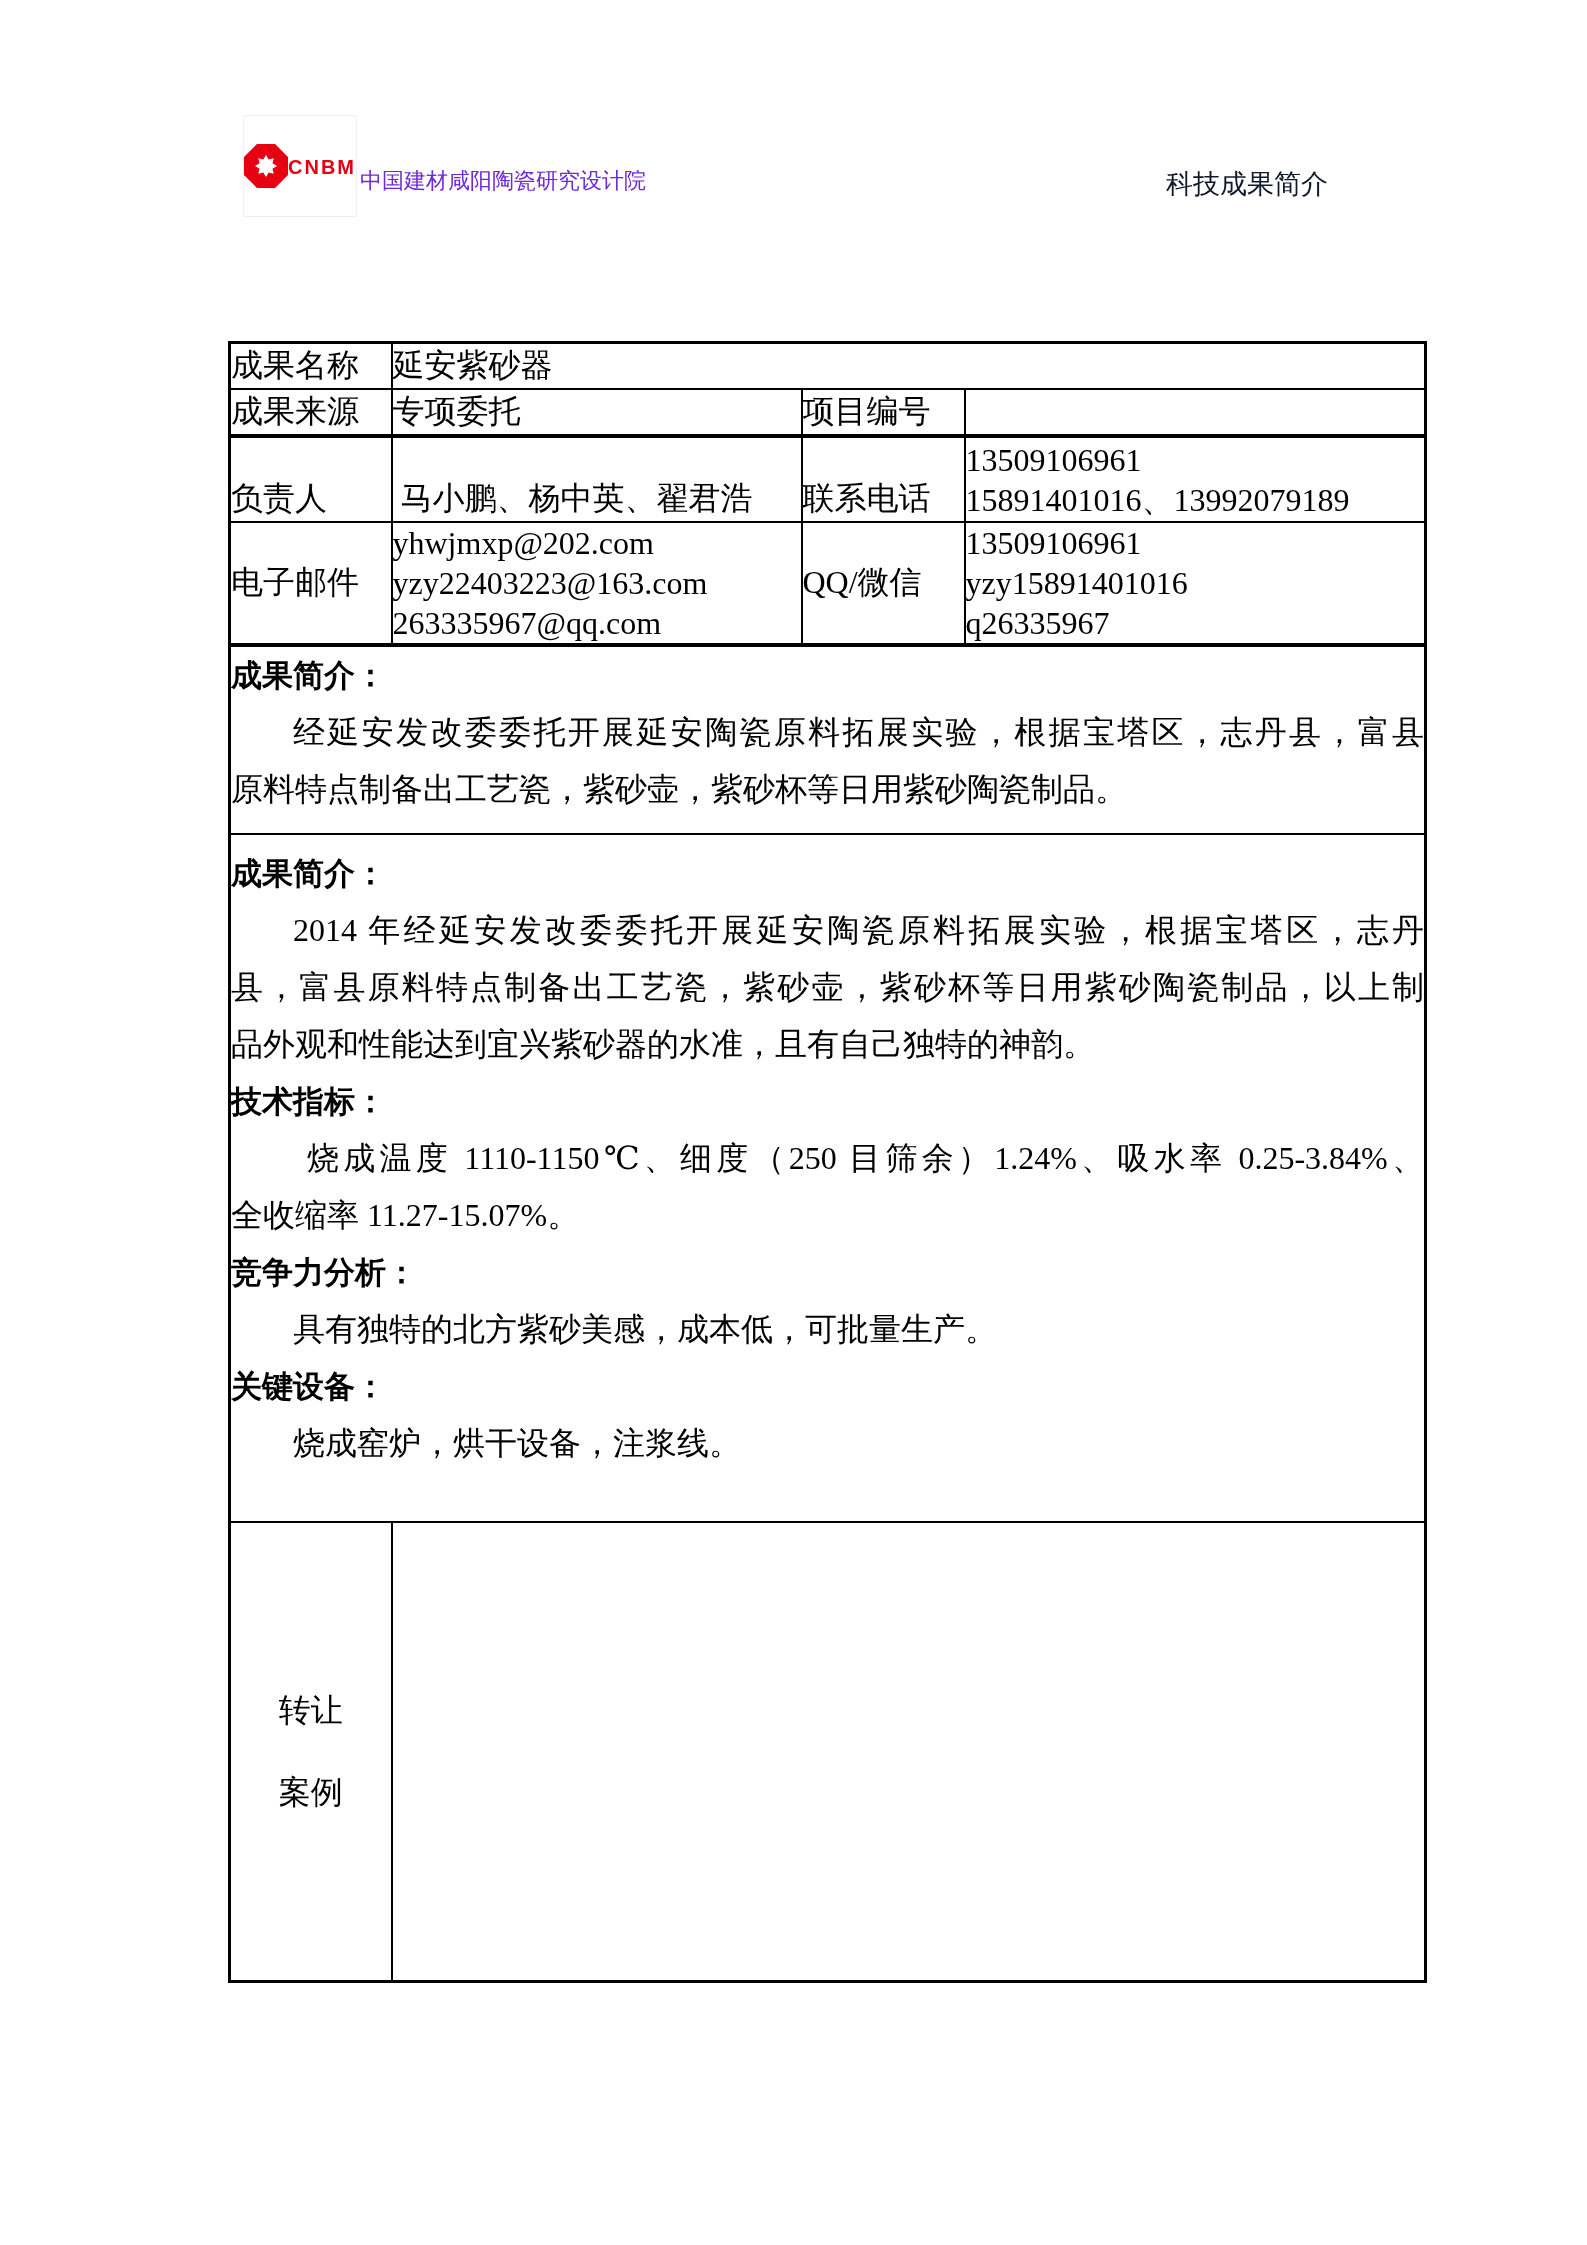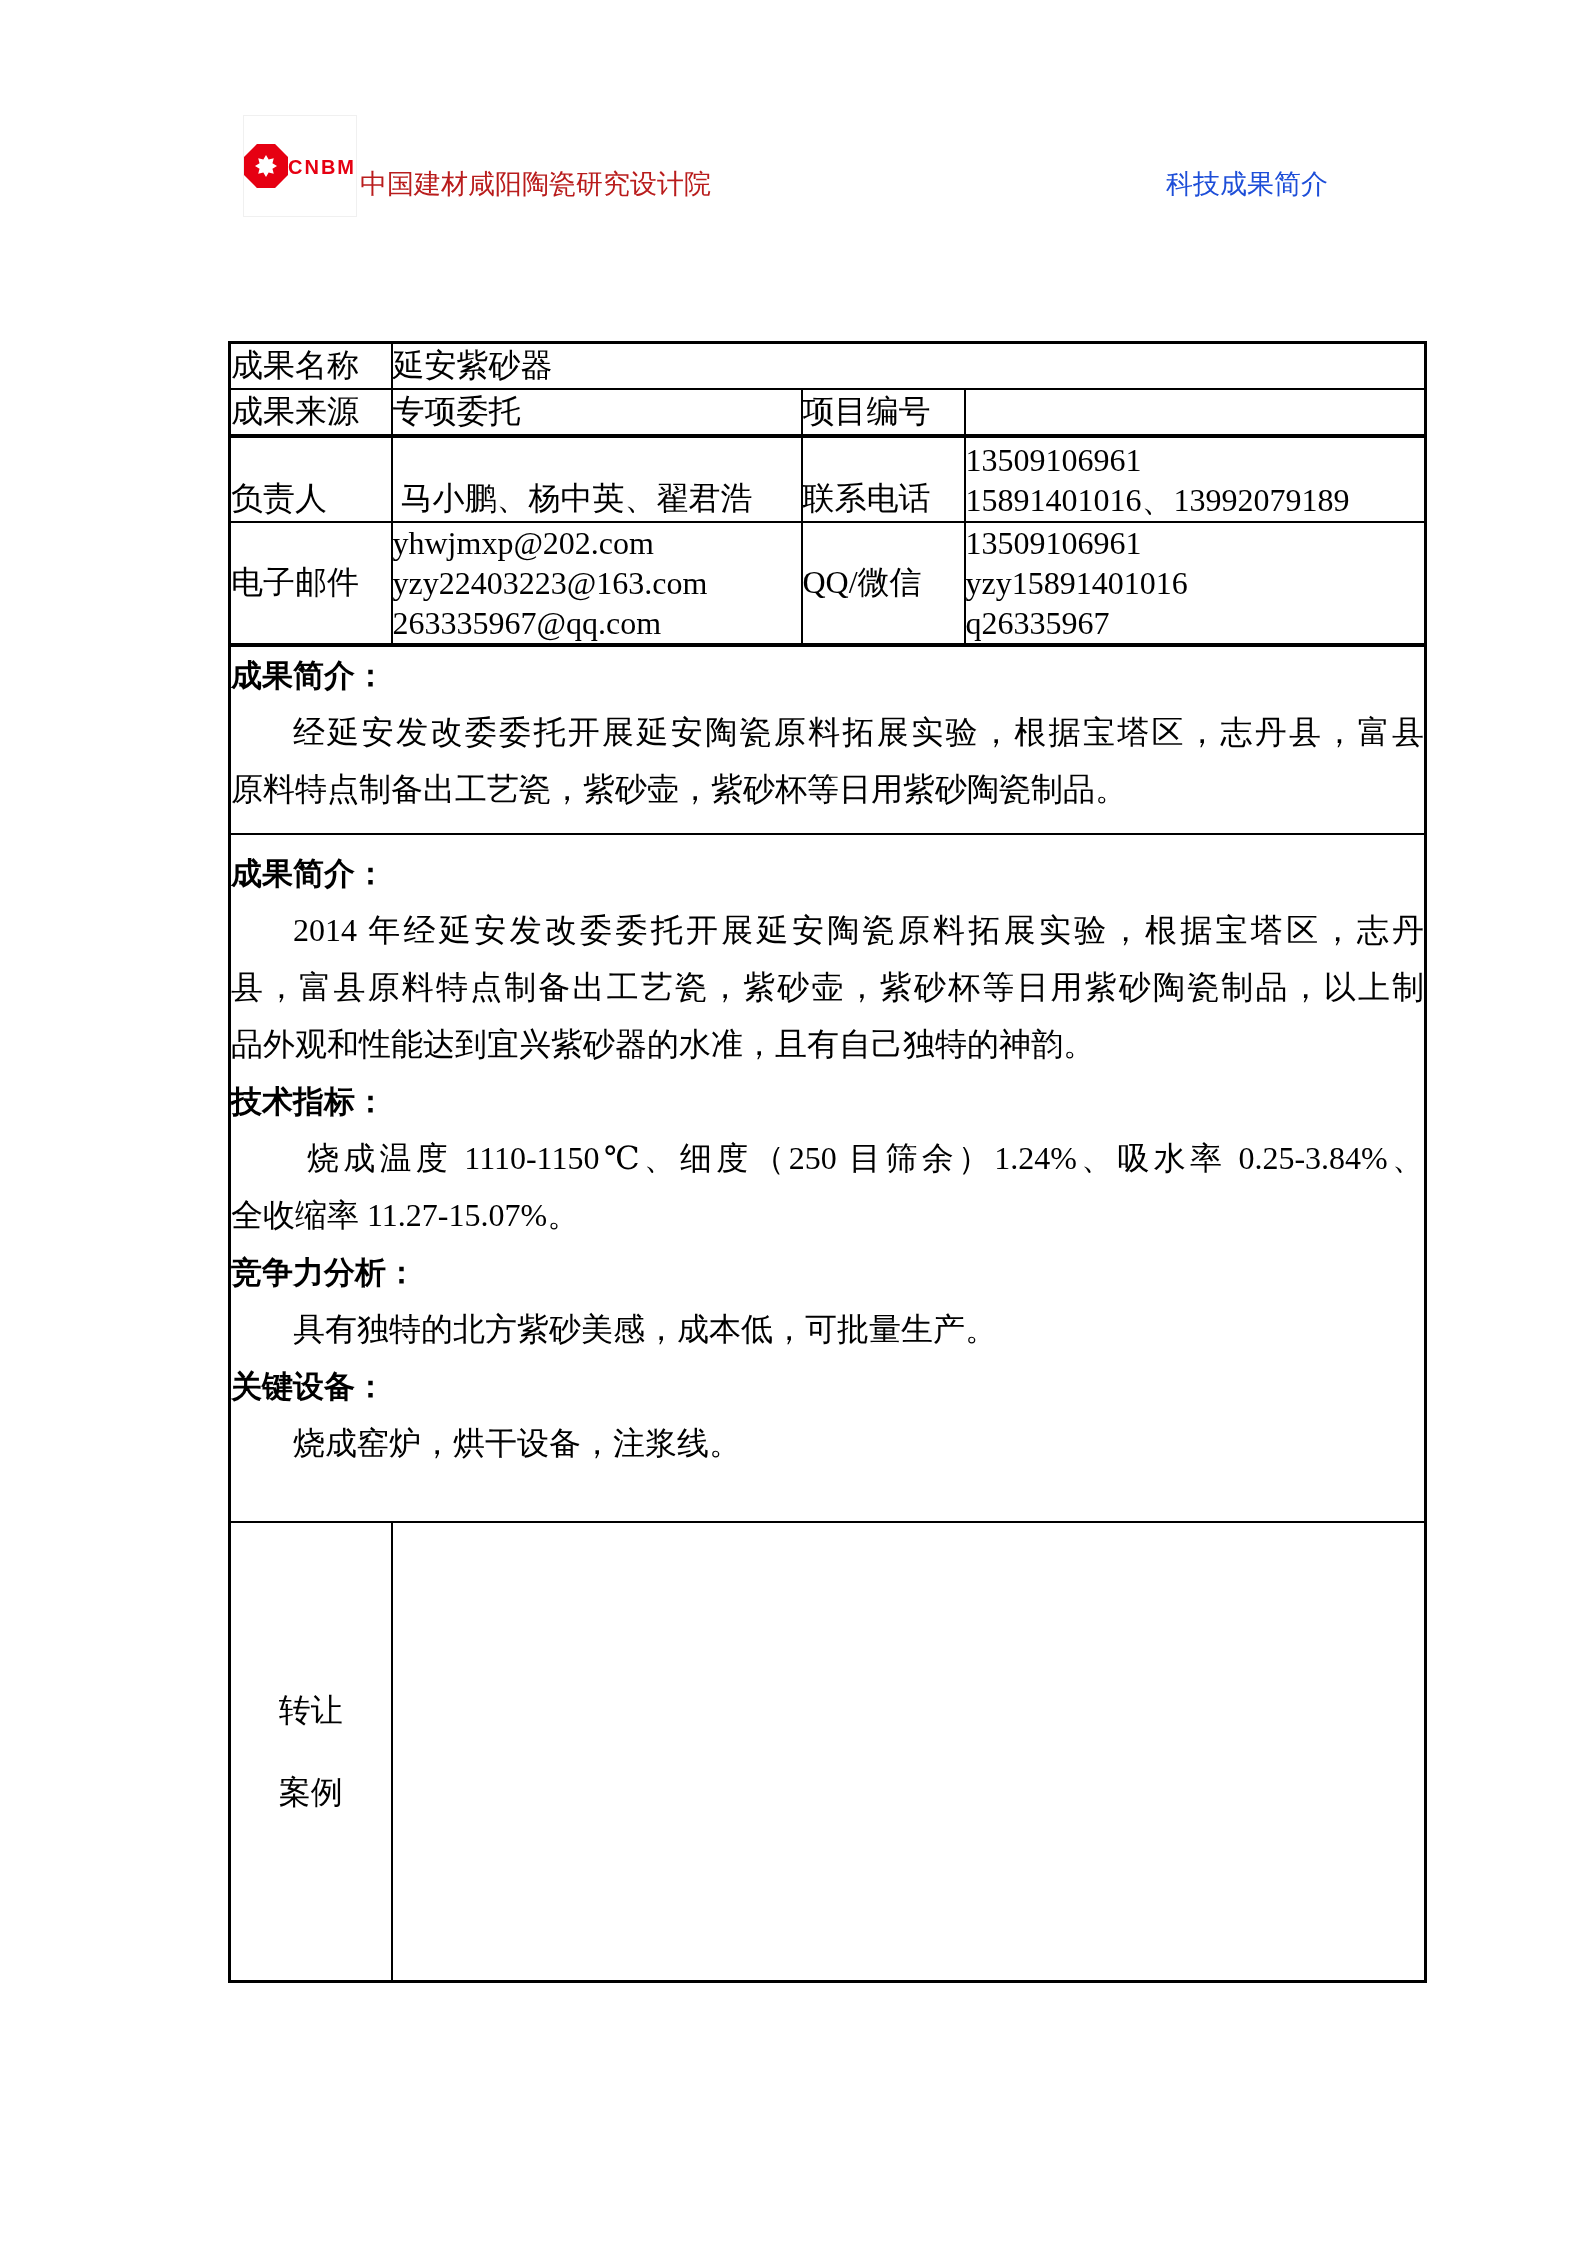--- a/index.html
+++ b/index.html
@@ -21,26 +21,26 @@
   }
   .logo-mark{width:56px;height:56px;display:block;}
   .logo-text{
     font-family:"Liberation Sans","DejaVu Sans",sans-serif;
     font-weight:bold;font-size:20px;letter-spacing:2px;
     color:#e60012;line-height:22px;margin-top:2px;
   }
   .org-name{
     position:absolute;left:132px;top:56px;
     font-family:Liberation Serif, serif;
-    font-size:27px;font-weight:500;color:#b91c1c;white-space:nowrap;
+    font-size:22px;font-weight:500;color:#6d28d9;white-space:nowrap;
   }
   .doc-type{
     position:absolute;right:96px;top:56px;
     font-family:Liberation Serif, serif;
-    font-size:27px;font-weight:500;color:#1d4ed8;white-space:nowrap;
+    font-size:27px;font-weight:500;color:#0f172a;white-space:nowrap;
   }
   
   .doc-title{
     position:absolute;left:0;top:286px;width:100%;
     text-align:center;
     font-size:33px;font-weight:bold;
     letter-spacing:1px;
   }
   
   table.main{

